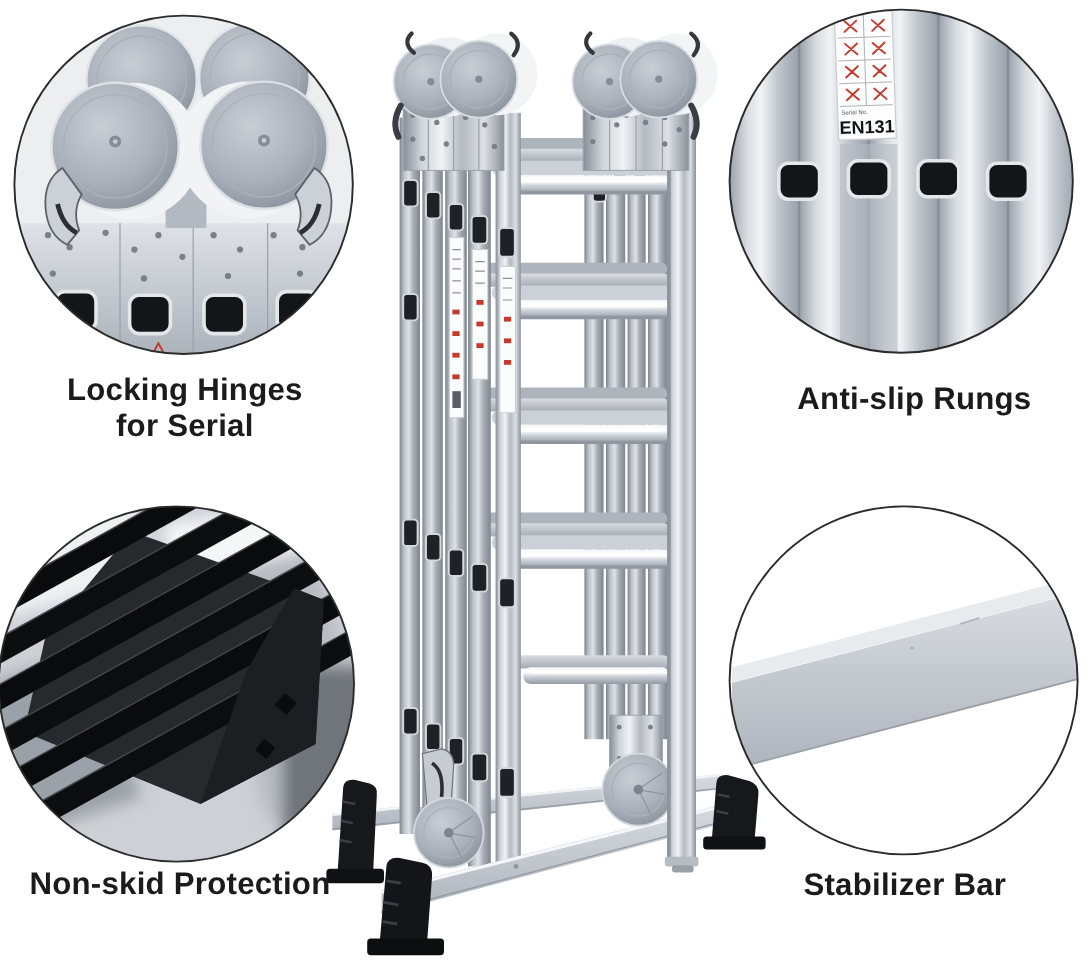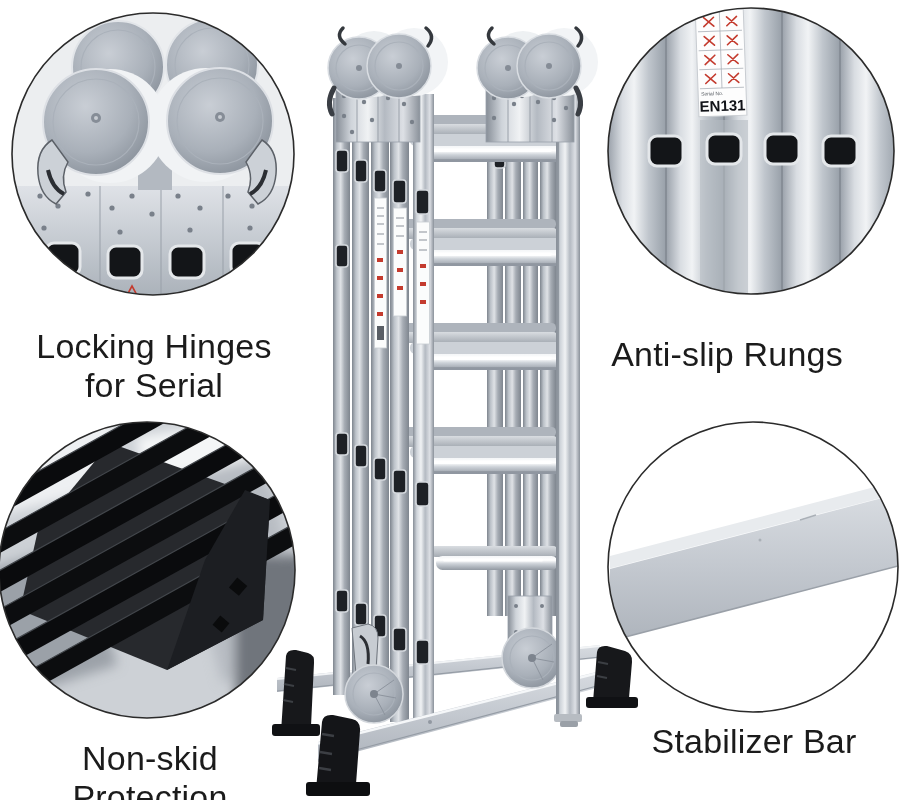--- a/index.html
+++ b/index.html
@@ -1,21 +1,21 @@
 <!DOCTYPE html>
 <html><head>
 <meta charset="utf-8">
 <title>Folding Ladder Features</title>
 <style>
   html,body{margin:0;padding:0;background:#fff;}
   .stage{position:relative;width:908px;height:800px;background:#ffffff;overflow:hidden;
          font-family:"Liberation Sans",sans-serif;}
   .stage svg{position:absolute;left:0;top:0;}
-  .cap{position:absolute;color:#1b1b1b;font-size:34px;line-height:1.16;text-align:center;
-       font-weight:400;letter-spacing:0.2px;margin-top:18px;}
+  .cap{position:absolute;color:#1b1b1b;font-size:26px;line-height:1.16;text-align:center;
+       font-weight:700;letter-spacing:0.2px;}
   
   .sk{fill:#1e2126;stroke:#d4d8dd;stroke-width:1.6;}
   .rv{fill:#79808a;}
   .seamL{stroke:#99a0a9;stroke-width:1;}
   .holeB{fill:#131518;stroke:#e4e7ea;stroke-width:3;}
   .xmk{stroke:#c43b2e;stroke-width:1.6;stroke-linecap:round;fill:none;}
   .ring{fill:none;stroke:#aab1ba;stroke-width:1.2;}
   .hook{fill:none;stroke:#34383d;stroke-width:3.5;stroke-linecap:round;}
   .lever{fill:none;stroke:#3a3e44;stroke-width:5;stroke-linecap:round;}
   .cborder{fill:none;stroke:#2b2b2b;stroke-width:1.6;}
@@ -434,17 +434,17 @@
       <circle cx="760" cy="540" r="1.5" fill="#aab0b7"></circle>
     </g>
     <circle class="cborder" cx="753" cy="567" r="145"></circle>
   </g>
 </svg>
 
 <div class="cap" style="left:18px;top:309px;width:272px;">
   <div>Locking Hinges</div>
   <div>for Serial</div>
 </div>
-<div class="cap" style="left:589px;top:317px;width:276px;">Anti-slip Rungs</div>
+<div class="cap" style="left:624px;top:317px;width:276px;">Anti-slip Rungs</div>
 <div class="cap" style="left:8px;top:721px;width:284px;">Non-skid Protection</div>
-<div class="cap" style="left:618px;top:704px;width:272px;">Stabilizer Bar</div>
+<div class="cap" style="left:618px;top:722px;width:272px;">Stabilizer Bar</div>
 
 </div>
 
 </body></html>

